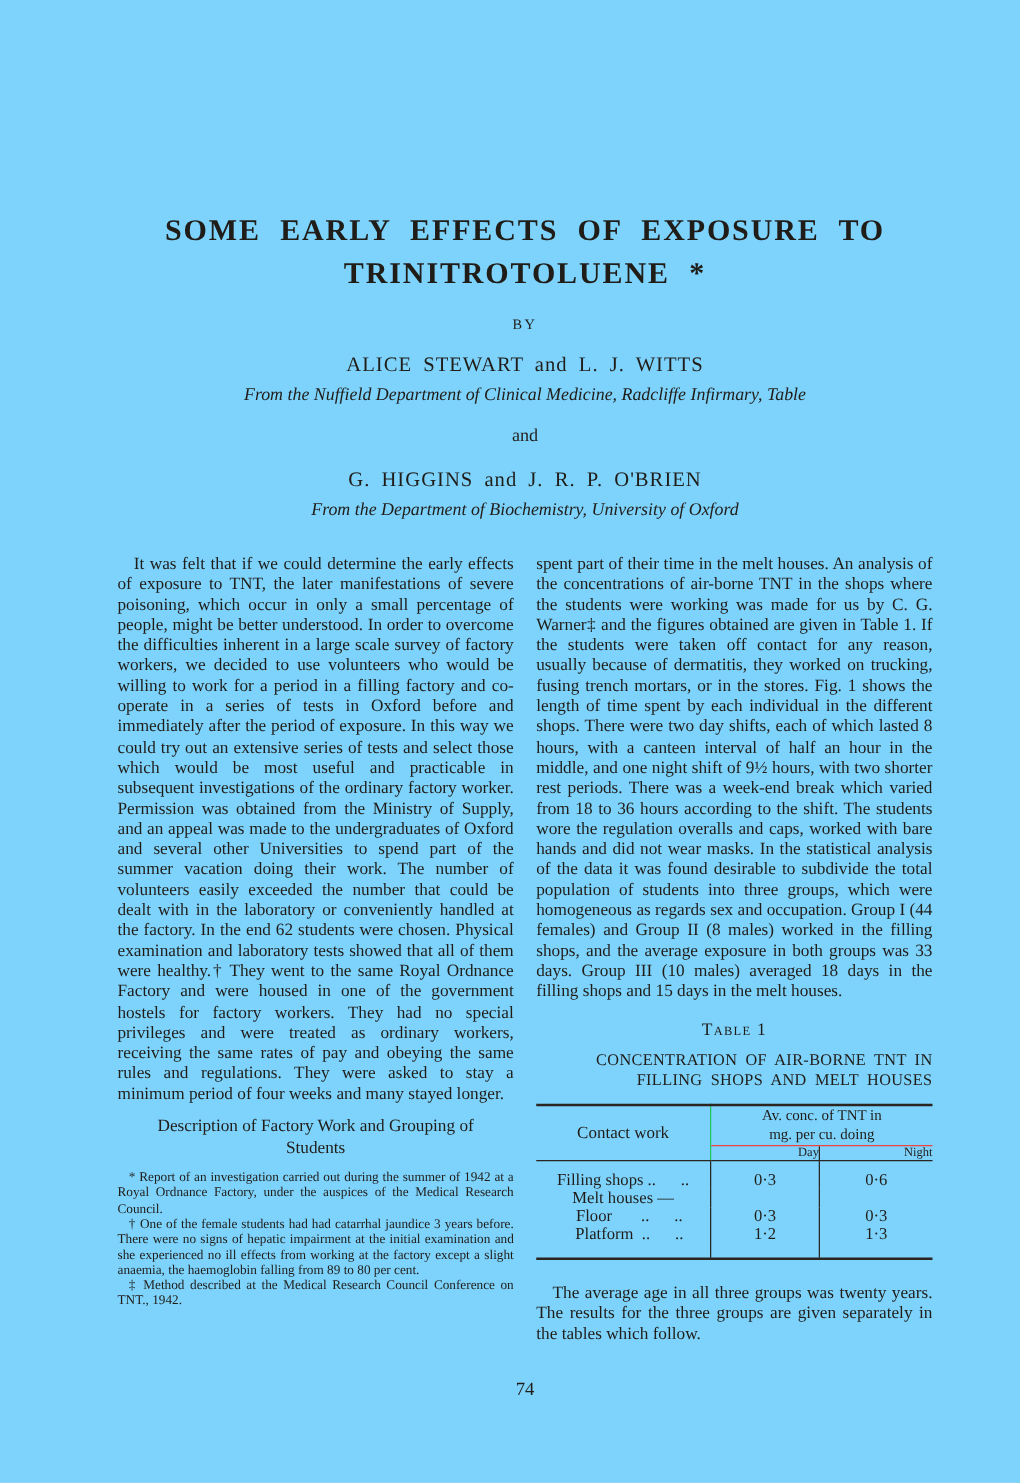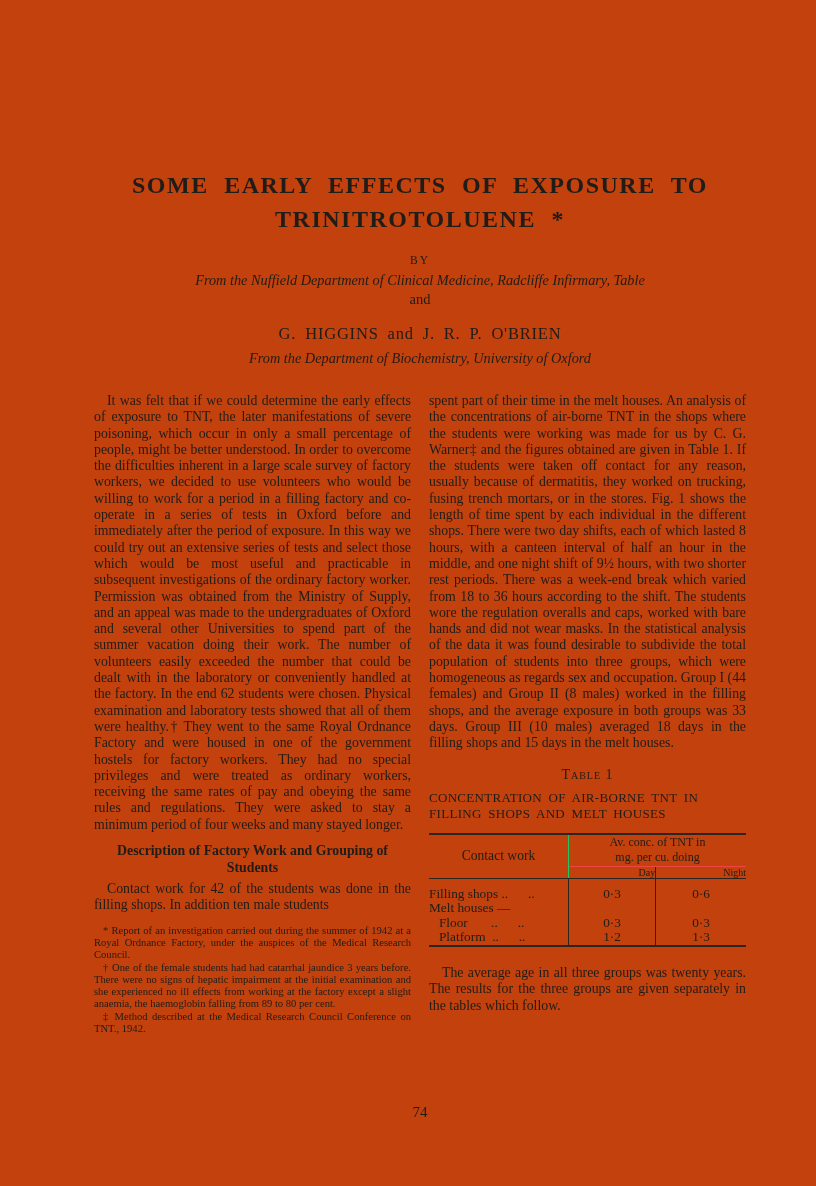--- a/index.html
+++ b/index.html
@@ -3,21 +3,21 @@
 <meta charset="utf-8">
 <style>
   html, body { margin: 0; padding: 0; }
   body { background: #d8d6d0; }
 
   .page {
     position: relative;
     width: 816px;
     height: 1186px;
     margin: 0 auto;
-    background: #c2410c;
+    background: #7dd3fc;
     overflow: hidden;
     font-family: "Liberation Serif", serif;
     color: #201d19;
   }
 
   .content {
     position: absolute;
     top: 168px;
     left: 94px;
     width: 652px;
@@ -49,21 +49,21 @@
   }
 
   .affiliation {
     margin-top: 6px;
     text-align: center;
     font-style: italic;
     font-size: 14.3px;
   }
 
   .connector {
-    margin-top: 2px;
+    margin-top: 16px;
     text-align: center;
     font-size: 14.5px;
   }
 
   .columns {
     display: flex;
     gap: 18px;
     margin-top: 26px;
   }
 
@@ -74,21 +74,21 @@
     font-size: 13.8px;
     line-height: 16.3px;
     text-align: justify;
   }
   .para.indent { text-indent: 13px; }
   .para.post-table { margin-top: 18px; }
 
   .section-heading {
     margin: 9px 14px 5px;
     font-size: 13.8px;
-    font-weight: bold;
+    font-weight: normal;
     text-align: center;
     line-height: 17px;
   }
 
   .footnotes { margin-top: 11px; }
   .footnote {
     margin: 0;
     font-size: 10.6px;
     line-height: 12.3px;
     text-align: justify;
@@ -99,21 +99,21 @@
 
   .table-label {
     text-align: center;
     font-size: 14px;
     font-variant: small-caps;
     letter-spacing: 1px;
   }
 
   .table-title {
     margin-top: 7px;
-    text-align: left;
+    text-align: right;
     font-size: 13px;
     line-height: 16px;
     letter-spacing: 0.3px;
     word-spacing: 3px;
   }
 
   .data-table {
     width: 100%;
     margin-top: 11px;
     border-collapse: collapse;
@@ -146,23 +146,23 @@
     padding: 6px 0 7px;
     border-bottom: 1px solid #2a2520;
     font-size: 10px;
   }
   .cell-day {
     width: 27.5%;
     border-right: 1px solid #2a2520;
   }
   .cell-night { width: 28.5%; }
 
-  .data-table tbody td { line-height: 14.6px; padding-top: 0; padding-bottom: 0; }
+  .data-table tbody td { line-height: 14.6px; padding-top: 0; padding-bottom: 0; text-align: center; }
   .data-table tbody tr:first-child td { padding-top: 8px; }
-  .data-table tbody tr:last-child td { }
+  .data-table tbody tr:last-child td { padding-bottom: 11px; }
 
   .cell-label {
     border-right: 1px solid #2a2520;
     white-space: pre;
     padding-left: 6px;
     text-align: left;
   }
 
   .cell-val { text-align: center; }
   .cell-val.val-day { border-right: 1px solid #2a2520; }
@@ -182,33 +182,33 @@
 <div class="page">
   <div class="content">
 
     <h1 class="title">
       <span>SOME EARLY EFFECTS OF EXPOSURE TO</span><br>
       <span>TRINITROTOLUENE *</span>
     </h1>
 
     <div class="by-label">BY</div>
 
+    <div class="authors">ALICE STEWART and L. J. WITTS</div>
     <div class="affiliation">From the Nuffield Department of Clinical Medicine, Radcliffe Infirmary, Table</div>
 
     <div class="connector">and</div>
 
     <div class="authors">G. HIGGINS and J. R. P. O'BRIEN</div>
     <div class="affiliation">From the Department of Biochemistry, University of Oxford</div>
 
     <div class="columns">
 
       <div class="col">
         <p class="para indent">It was felt that if we could determine the early effects of exposure to TNT, the later manifestations of severe poisoning, which occur in only a small percentage of people, might be better understood. In order to overcome the difficulties inherent in a large scale survey of factory workers, we decided to use volunteers who would be willing to work for a period in a filling factory and co-operate in a series of tests in Oxford before and immediately after the period of exposure. In this way we could try out an extensive series of tests and select those which would be most useful and practicable in subsequent investigations of the ordinary factory worker. Permission was obtained from the Ministry of Supply, and an appeal was made to the undergraduates of Oxford and several other Universities to spend part of the summer vacation doing their work. The number of volunteers easily exceeded the number that could be dealt with in the laboratory or conveniently handled at the factory. In the end 62 students were chosen. Physical examination and laboratory tests showed that all of them were healthy.† They went to the same Royal Ordnance Factory and were housed in one of the government hostels for factory workers. They had no special privileges and were treated as ordinary workers, receiving the same rates of pay and obeying the same rules and regulations. They were asked to stay a minimum period of four weeks and many stayed longer.</p>
         <h2 class="section-heading">Description of Factory Work and Grouping of Students</h2>
-        <p class="para indent">Contact work for 42 of the students was done in the filling shops. In addition ten male students</p>
         <div class="footnotes">
           <p class="footnote">* Report of an investigation carried out during the summer of 1942 at a Royal Ordnance Factory, under the auspices of the Medical Research Council.</p>
           <p class="footnote">† One of the female students had had catarrhal jaundice 3 years before. There were no signs of hepatic impairment at the initial examination and she experienced no ill effects from working at the factory except a slight anaemia, the haemoglobin falling from 89 to 80 per cent.</p>
           <p class="footnote">‡ Method described at the Medical Research Council Conference on TNT., 1942.</p>
         </div>
       </div>
 
       <div class="col">
         <p class="para">spent part of their time in the melt houses. An analysis of the concentrations of air-borne TNT in the shops where the students were working was made for us by C. G. Warner‡ and the figures obtained are given in Table 1. If the students were taken off contact for any reason, usually because of dermatitis, they worked on trucking, fusing trench mortars, or in the stores. Fig. 1 shows the length of time spent by each individual in the different shops. There were two day shifts, each of which lasted 8 hours, with a canteen interval of half an hour in the middle, and one night shift of 9½ hours, with two shorter rest periods. There was a week-end break which varied from 18 to 36 hours according to the shift. The students wore the regulation overalls and caps, worked with bare hands and did not wear masks. In the statistical analysis of the data it was found desirable to subdivide the total population of students into three groups, which were homogeneous as regards sex and occupation. Group I (44 females) and Group II (8 males) worked in the filling shops, and the average exposure in both groups was 33 days. Group III (10 males) averaged 18 days in the filling shops and 15 days in the melt houses.</p>
 

